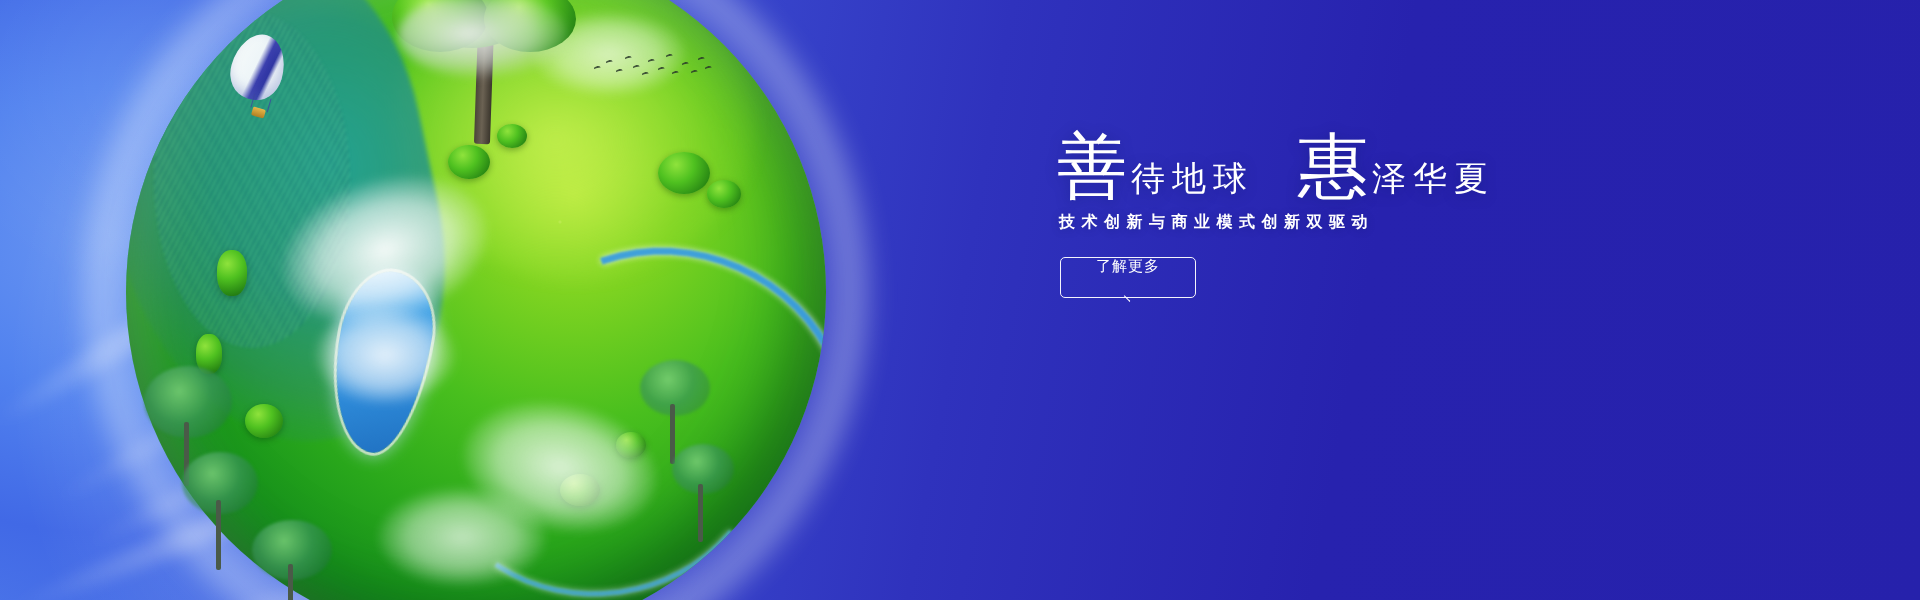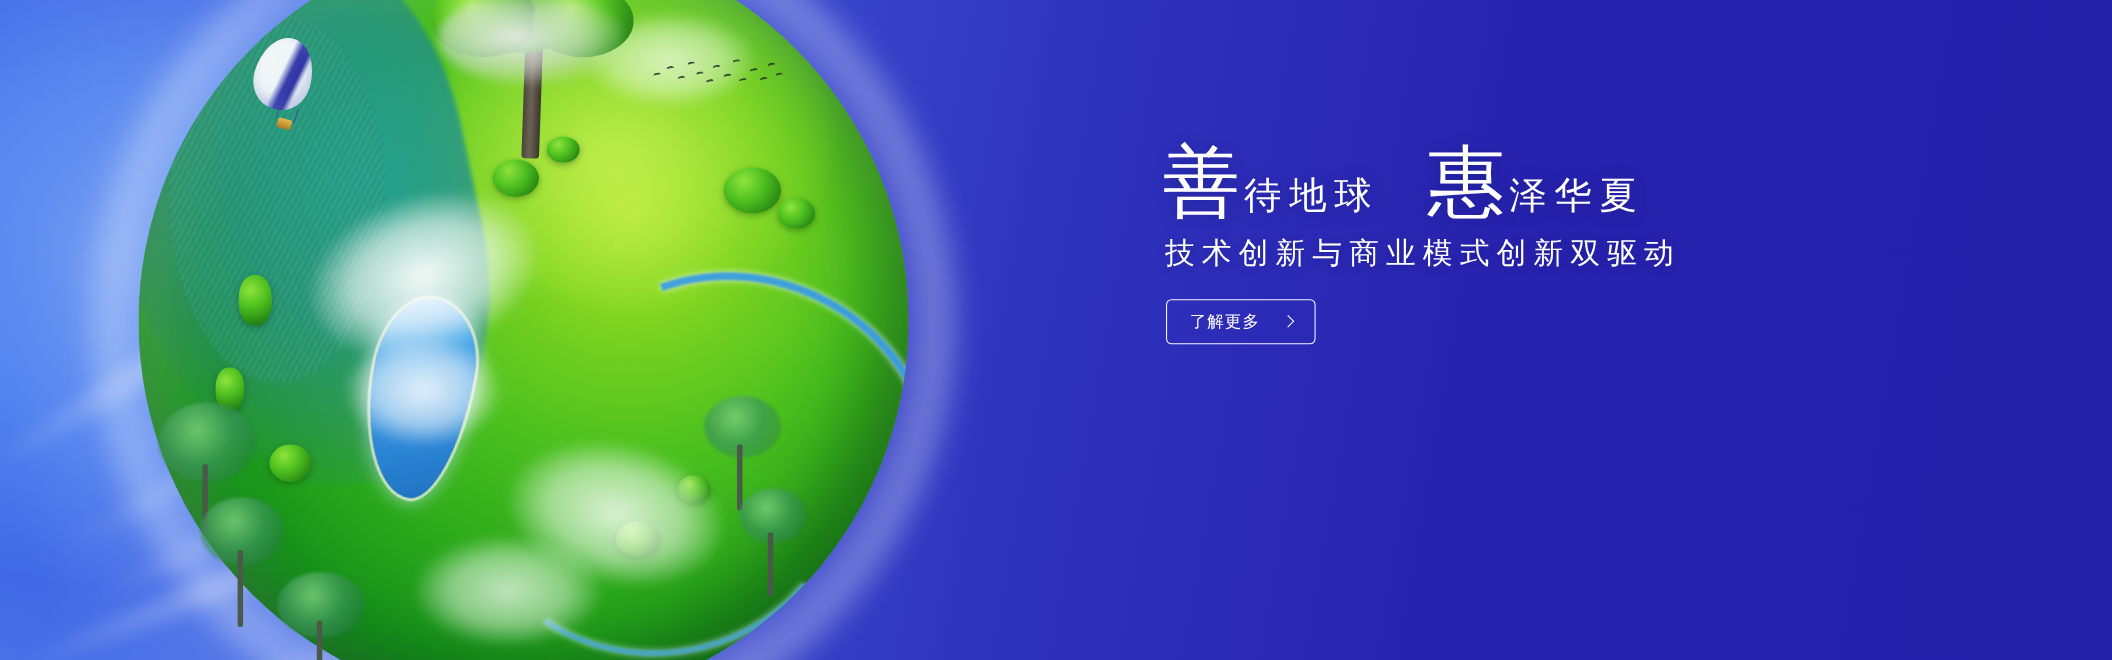--- a/index.html
+++ b/index.html
@@ -307,22 +307,22 @@
     font-weight: 400;
     letter-spacing: 7px;
     vertical-align: baseline;
     margin-left: 4px;
   }
   .headline .gap { display: inline-block; width: 44px; }
 
   .subtitle {
     margin: 10px 0 0 2px;
     color: #ffffff;
-    font-size: 27px;
-    font-weight: 400;
+    font-size: 16px;
+    font-weight: 700;
     letter-spacing: 6.5px;
     white-space: nowrap;
     text-shadow: 0 1px 8px rgba(10,20,90,0.30);
   }
 
   .tagline {
     margin: 18px 0 0 2px;
     color: #ffffff;
     font-size: 17px;
     font-weight: 400;
@@ -342,20 +342,21 @@
     box-sizing: border-box;
     border: 1px solid rgba(255,255,255,0.95);
     border-radius: 5px;
     background: transparent;
     color: #ffffff;
     font-family: "Liberation Sans", "DejaVu Sans", sans-serif;
     font-size: 15px;
     letter-spacing: 1px;
     cursor: pointer;
     text-decoration: none;
+    flex-direction: column;
   }
   .cta .chev {
     display: inline-block;
     width: 7px; height: 7px;
     border-top: 1.4px solid #ffffff;
     border-right: 1.4px solid #ffffff;
     transform: rotate(45deg);
     margin-left: -2px;
     margin-top: -1px;
   }

